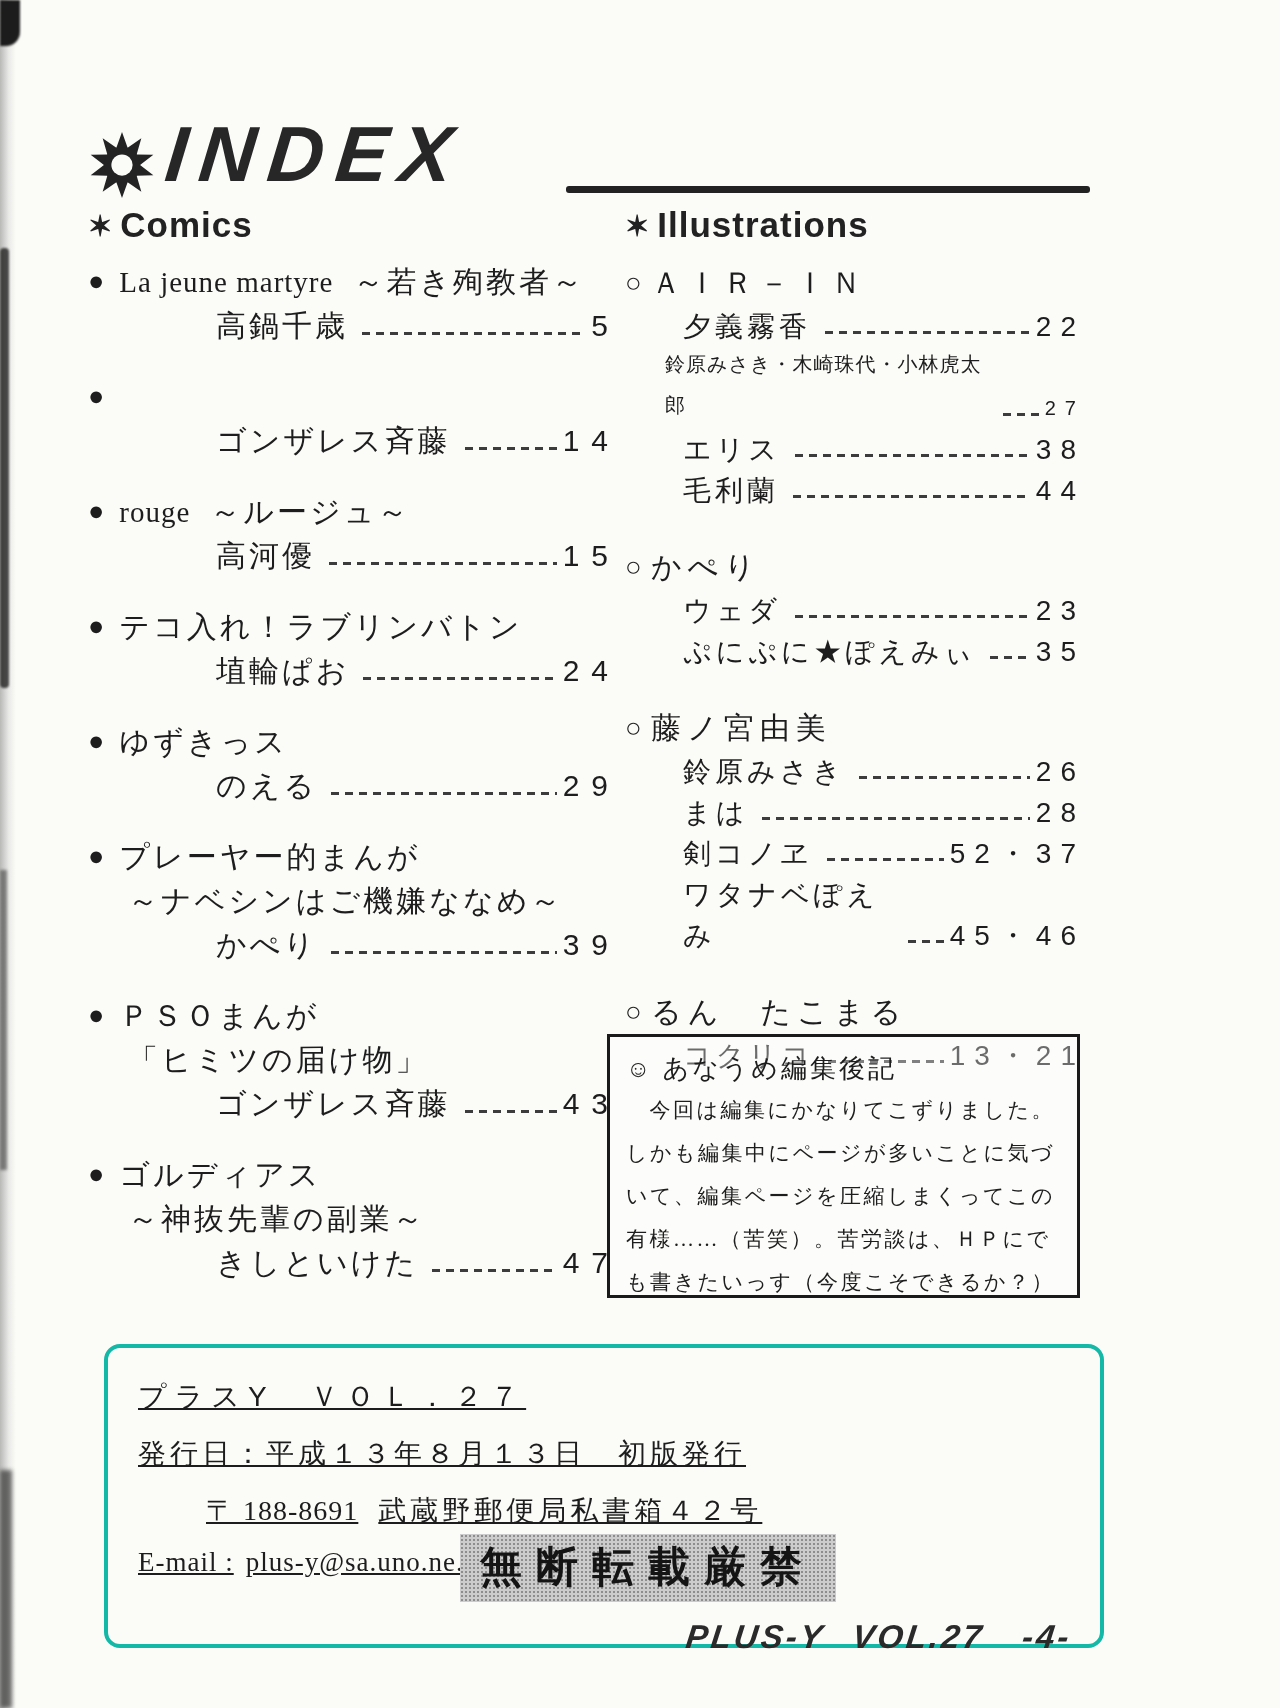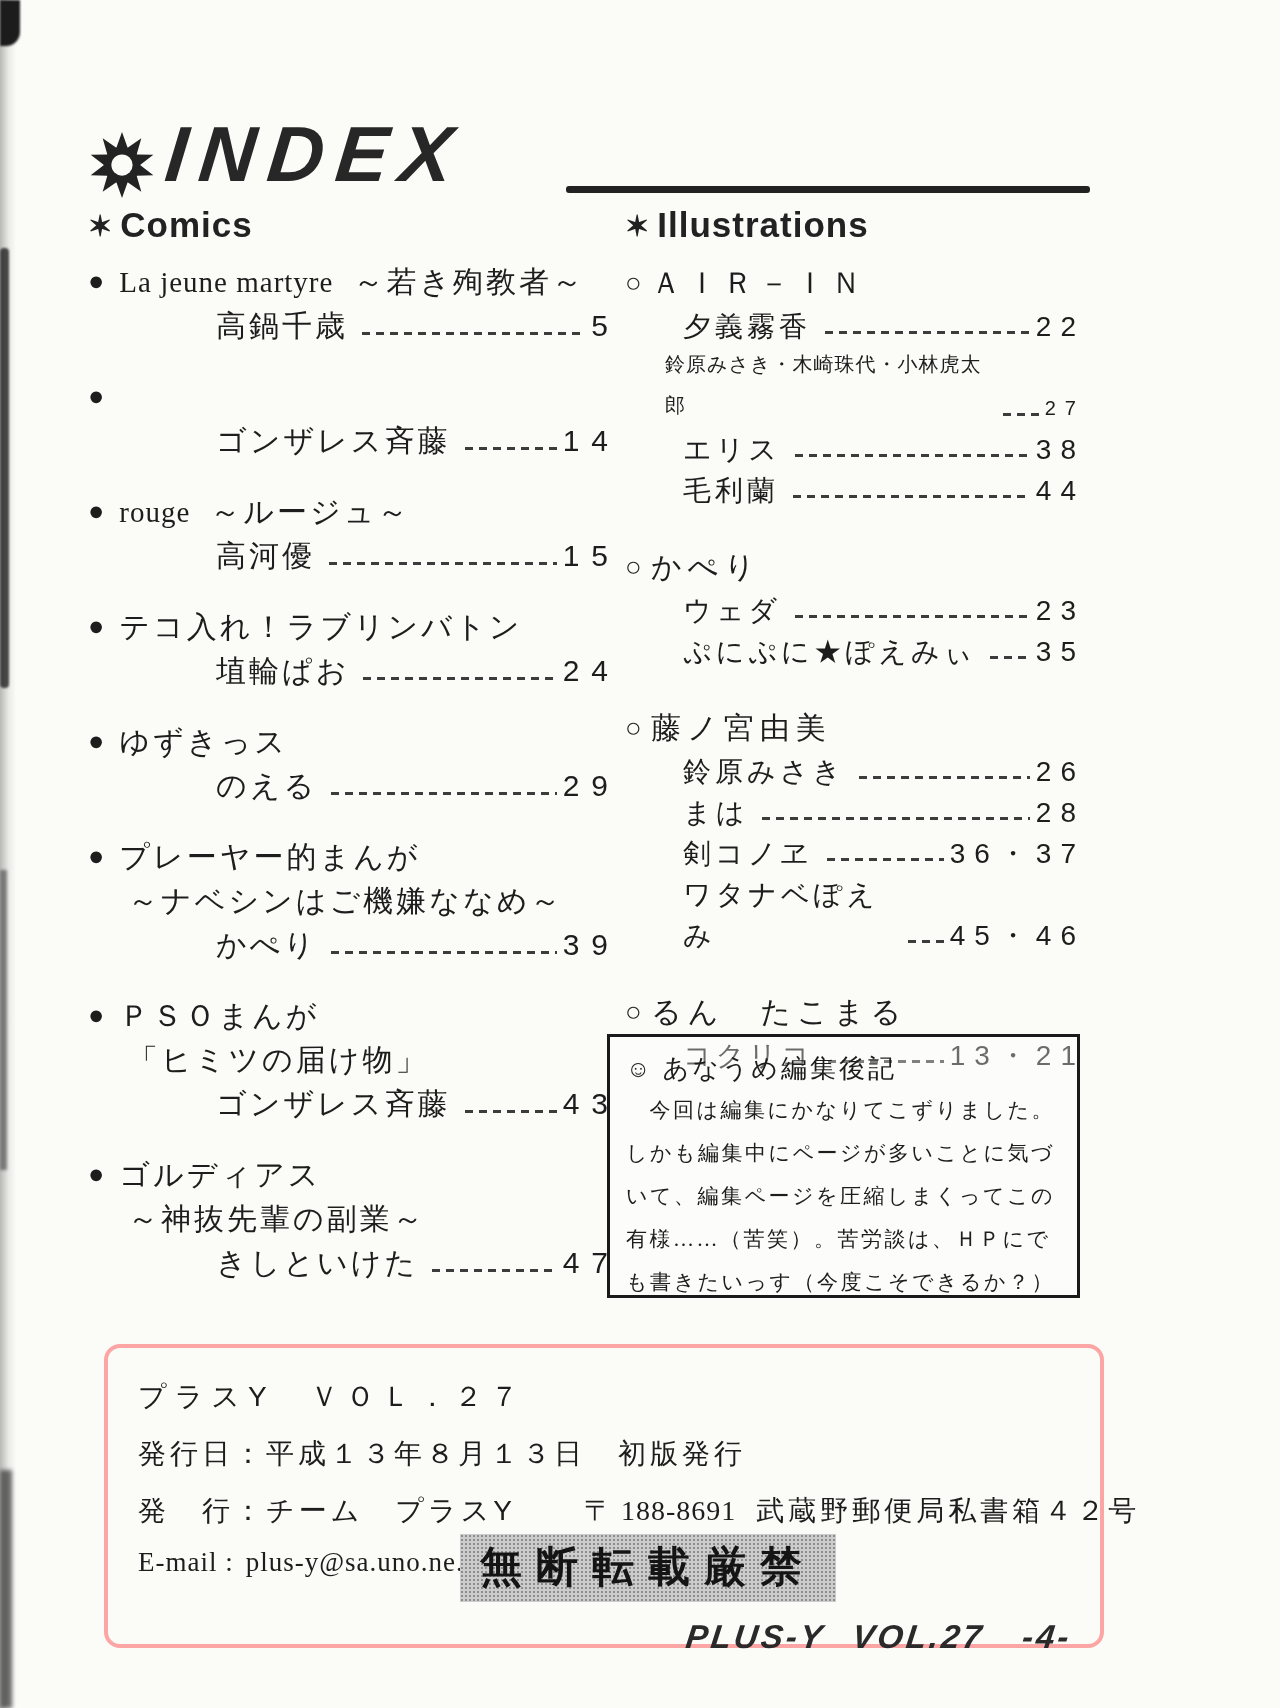--- a/index.html
+++ b/index.html
@@ -63,21 +63,21 @@
   .note-box{position:absolute;left:607px;top:1034px;width:473px;height:264px;
     border:3px solid #1a1a1a;box-sizing:border-box;padding:12px 16px 0 16px;overflow:hidden;background:rgba(255,255,255,.35);}
   .note-title{display:flex;align-items:center;gap:9px;
     font-family:"Liberation Serif","DejaVu Serif",serif;font-size:26px;line-height:40px;letter-spacing:3px;}
   .smiley{font-size:24px;}
   .note-line{font-family:"Liberation Serif","DejaVu Serif",serif;
     font-size:21px;line-height:43px;letter-spacing:2.5px;white-space:nowrap;}
 
   
   .pub-box{position:absolute;left:104px;top:1344px;width:1000px;height:304px;
-    border:4px solid #fca5a5;border-radius:16px;box-sizing:border-box;padding:28px 30px 0 30px;}
+    border:4px solid #14b8a6;border-radius:16px;box-sizing:border-box;padding:28px 30px 0 30px;text-decoration:underline;}
   .pub-line{display:flex;align-items:baseline;font-size:28px;line-height:42px;margin-bottom:15px;letter-spacing:4px;white-space:nowrap;}
   .pub-line.vol{letter-spacing:8px;}
   .postal{font-family:"Liberation Serif","DejaVu Serif",serif;letter-spacing:1px;margin:0 20px 0 68px;}
   .email-line{font-family:"Liberation Serif","DejaVu Serif",serif;font-size:27px;letter-spacing:1px;display:flex;gap:12px;}
   .stamp{position:absolute;left:352px;top:186px;padding:5px 20px 7px 20px;
     font-weight:900;font-size:42px;letter-spacing:14px;color:#141414;white-space:nowrap;
     background-color:#cccccc;
     background-image:radial-gradient(#8d8d8d 1px,transparent 1.25px);
     background-size:4px 4px;}
 
@@ -265,21 +265,21 @@
             <span class="pnum">26</span>
           </div>
           <div class="i-row">
             <span class="i-label">まは</span>
             <span class="leader"></span>
             <span class="pnum">28</span>
           </div>
           <div class="i-row">
             <span class="i-label">剣コノヱ</span>
             <span class="leader"></span>
-            <span class="pnum">36・37</span>
+            <span class="pnum">52・37</span>
           </div>
           <div class="i-row">
             <span class="i-label">ワタナベぽえみ</span>
             <span class="leader"></span>
             <span class="pnum">45・46</span>
           </div>
         </div>
         <div class="i-group">
           <div class="i-head">
             <span class="marker">○</span>
@@ -305,21 +305,20 @@
         <div class="note-line">いて、編集ページを圧縮しまくってこの</div>
         <div class="note-line">有様……（苦笑）。苦労談は、ＨＰにで</div>
         <div class="note-line">も書きたいっす（今度こそできるか？）</div>
       </div>
   </div>
 
   <div class="pub-box">
     <div class="pub-line vol">プラスY　ＶＯＬ．２７</div>
     <div class="pub-line">発行日：平成１３年８月１３日　初版発行</div>
     <div class="pub-line">
-      <span>発　行：チーム　プラスY</span>
       <span class="postal">〒 188-8691</span>
       <span>武蔵野郵便局私書箱４２号</span>
     </div>
     <div class="email-line">
       <span>E-mail :</span>
       <span>plus-y@sa.uno.ne.jp</span>
     </div>
     <div class="stamp">無断転載厳禁</div>
   </div>
 

